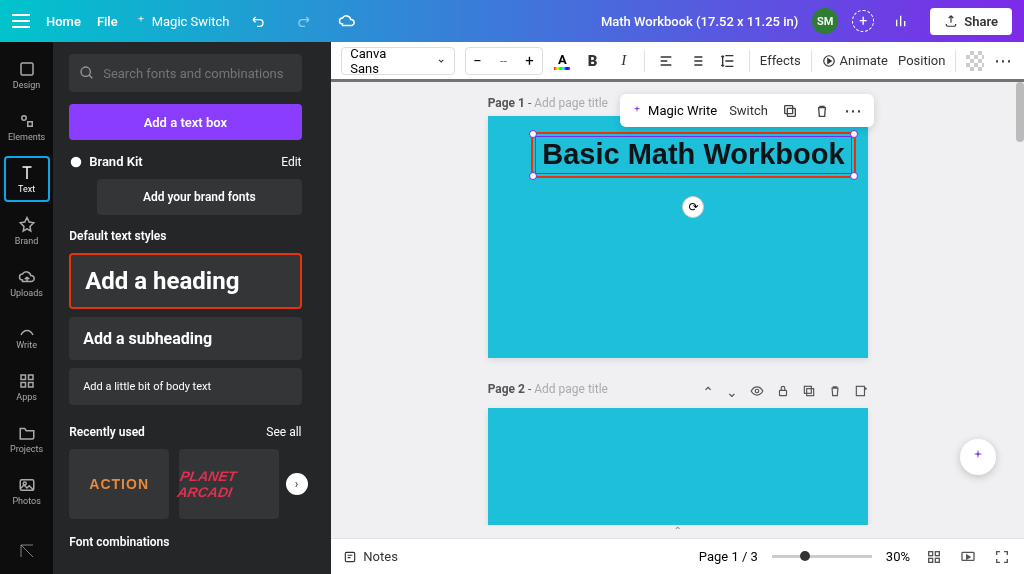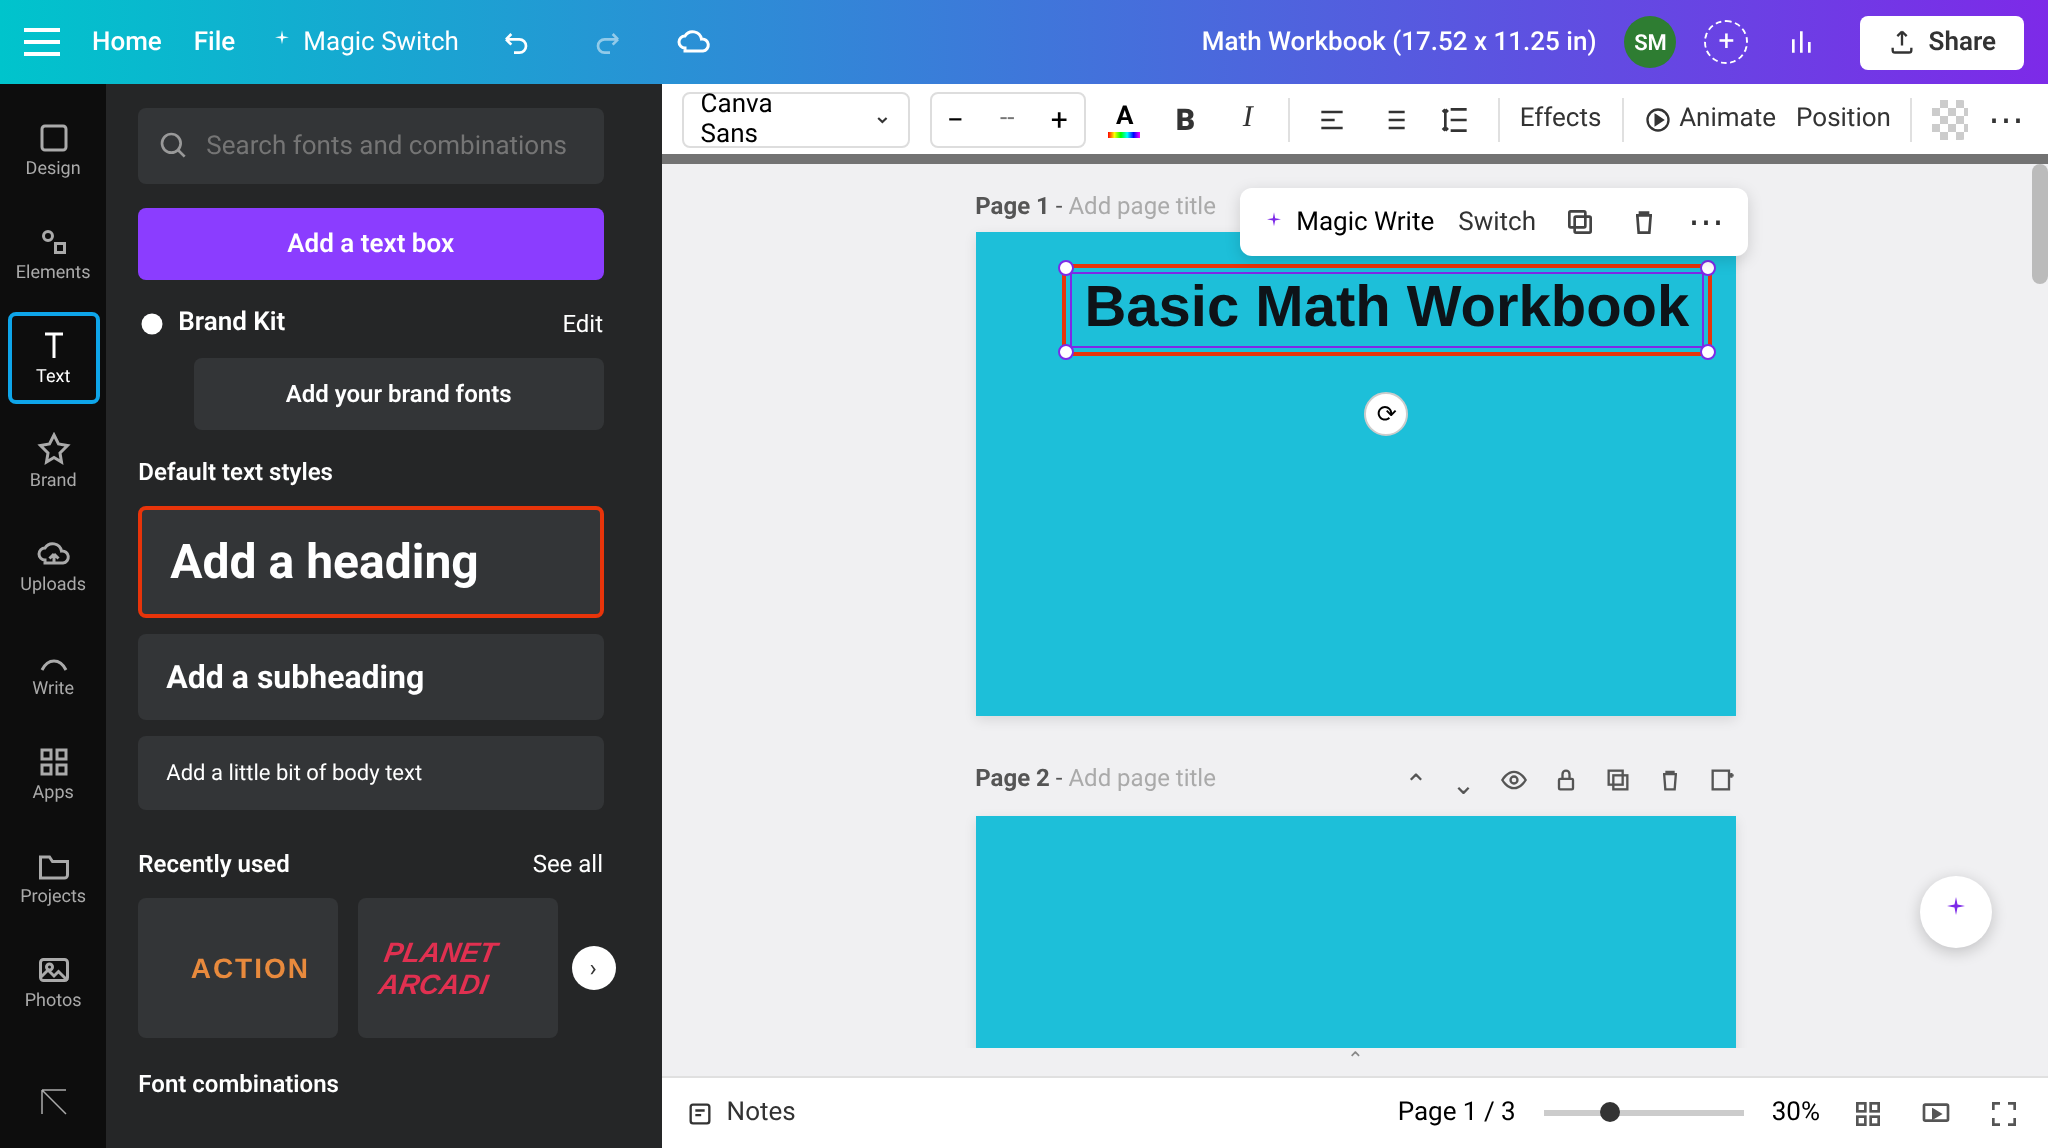--- a/index.html
+++ b/index.html
@@ -34,31 +34,31 @@
 .brandkit-label { display: flex; align-items: center; gap: 6px; font-size: 13px; font-weight: 600; }
 .edit-link { font-size: 12px; color: #fff; cursor: pointer; }
 .brand-fonts-btn { background: #333537; border: none; border-radius: 4px; height: 36px; color: #fff; font-size: 12px; font-weight: 600; cursor: pointer; margin-bottom: 14px; margin-left: 28px; }
 .section-label { font-size: 12px; font-weight: 600; margin-bottom: 10px; }
 .text-style { background: #333537; border-radius: 4px; padding: 12px 14px; margin-bottom: 8px; cursor: pointer; }
 .text-style.heading { font-size: 24px; font-weight: 700; border: 2px solid #e8340a; }
 .text-style.subheading { font-size: 16px; font-weight: 700; }
 .text-style.body { font-size: 11px; }
 .recent-row { display: flex; align-items: center; justify-content: space-between; margin-top: 12px; margin-bottom: 10px; }
 .recent-items { display: flex; gap: 10px; align-items: center; position: relative; }
-.recent-card { width: 100px; height: 70px; background: #333537; border-radius: 4px; display: flex; align-items: center; justify-content: center; font-size: 14px; font-weight: 700; padding-left: 12px; }
+.recent-card { width: 100px; height: 70px; background: #333537; border-radius: 4px; display: flex; align-items: center; justify-content: center; font-size: 14px; font-weight: 700; }
 .recent-1 { color: #e88a3d; letter-spacing: 1px; font-family: "Arial Black", sans-serif; }
 .recent-2 { color: #e03050; font-style: italic; transform: skewX(-10deg); font-family: "Arial Black", sans-serif; }
 .chev-right { position: absolute; right: -6px; top: 50%; transform: translateY(-50%); width: 22px; height: 22px; background: #fff; border-radius: 50%; color: #333; display: flex; align-items: center; justify-content: center; font-size: 12px; }
 .combo-label { font-size: 12px; font-weight: 600; margin-top: 16px; }
 
 .panel-collapse { width: 14px; background: #252627; display: flex; align-items: center; justify-content: center; position: relative; }
 .collapse-tab { width: 14px; height: 60px; background: #252627; border-radius: 0 8px 8px 0; color: #999; display: flex; align-items: center; justify-content: center; font-size: 10px; position: absolute; right: -10px; }
 
 .canvas-area { flex: 1; display: flex; flex-direction: column; background: #f0f0f2; position: relative; }
-.toolbar { height: 40px; background: #fff; border-bottom: 5px solid #737373; display: flex; align-items: center; padding: 0 10px; gap: 10px; }
+.toolbar { height: 40px; background: #fff; border-bottom: 3px solid #737373; display: flex; align-items: center; padding: 0 10px; gap: 10px; }
 .font-select { border: 1px solid #ddd; border-radius: 4px; height: 28px; padding: 0 8px; font-size: 13px; display: flex; align-items: center; gap: 30px; cursor: pointer; }
 .font-size-group { display: flex; align-items: center; border: 1px solid #ddd; border-radius: 4px; height: 28px; }
 .fs-btn { width: 24px; height: 26px; border: none; background: transparent; cursor: pointer; font-size: 15px; }
 .fs-input { width: 28px; text-align: center; border: none; font-size: 13px; color: #bbb; }
 .txt-color { width: 22px; height: 22px; display: flex; flex-direction: column; align-items: center; justify-content: center; cursor: pointer; }
 .color-bar { width: 16px; height: 3px; background: linear-gradient(90deg, #f00, #ff0, #0f0, #0ff, #00f, #f0f); }
 .toolbar-icon { width: 24px; height: 24px; display: flex; align-items: center; justify-content: center; cursor: pointer; color: #333; }
 .toolbar-txt { font-size: 13px; color: #333; cursor: pointer; }
 .sep { width: 1px; height: 22px; background: #e0e0e0; }
 .animate-btn { display: flex; align-items: center; gap: 4px; }

